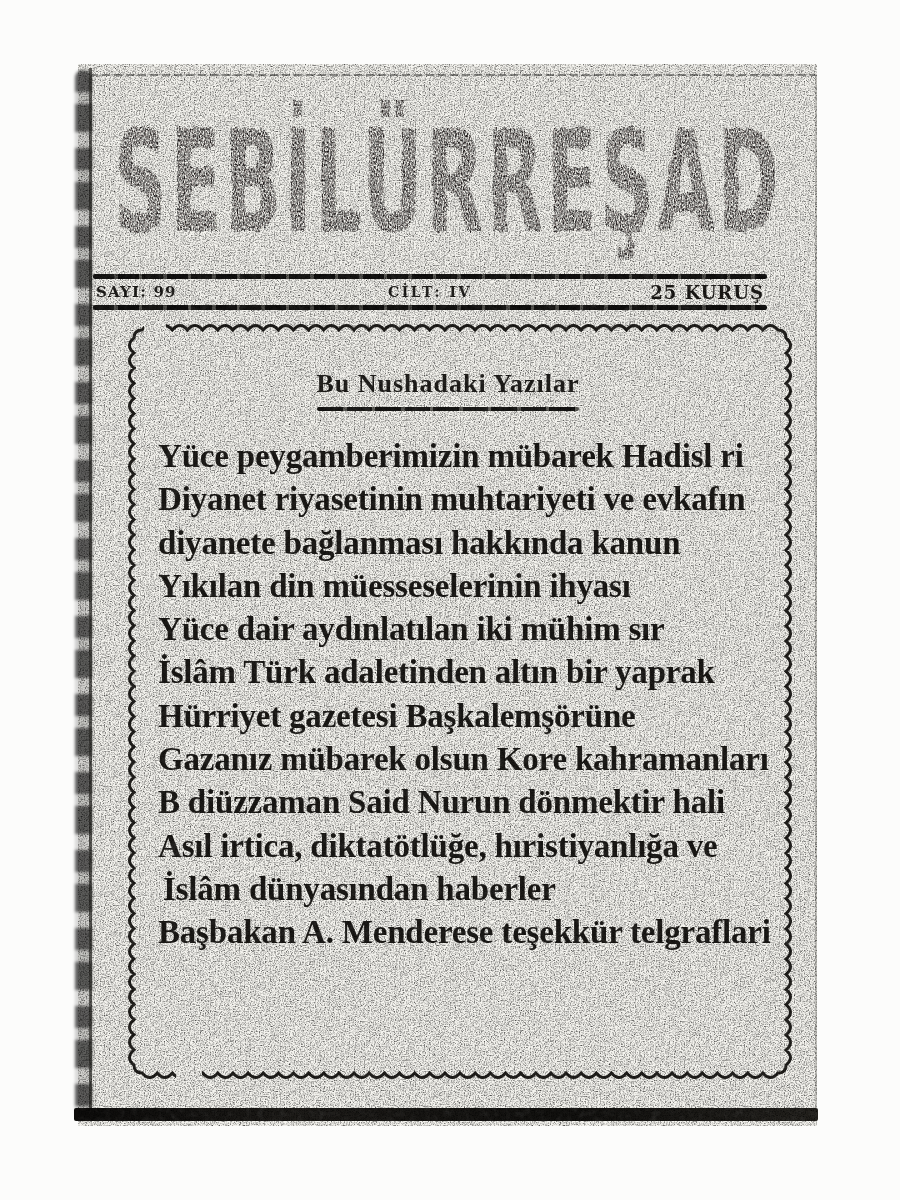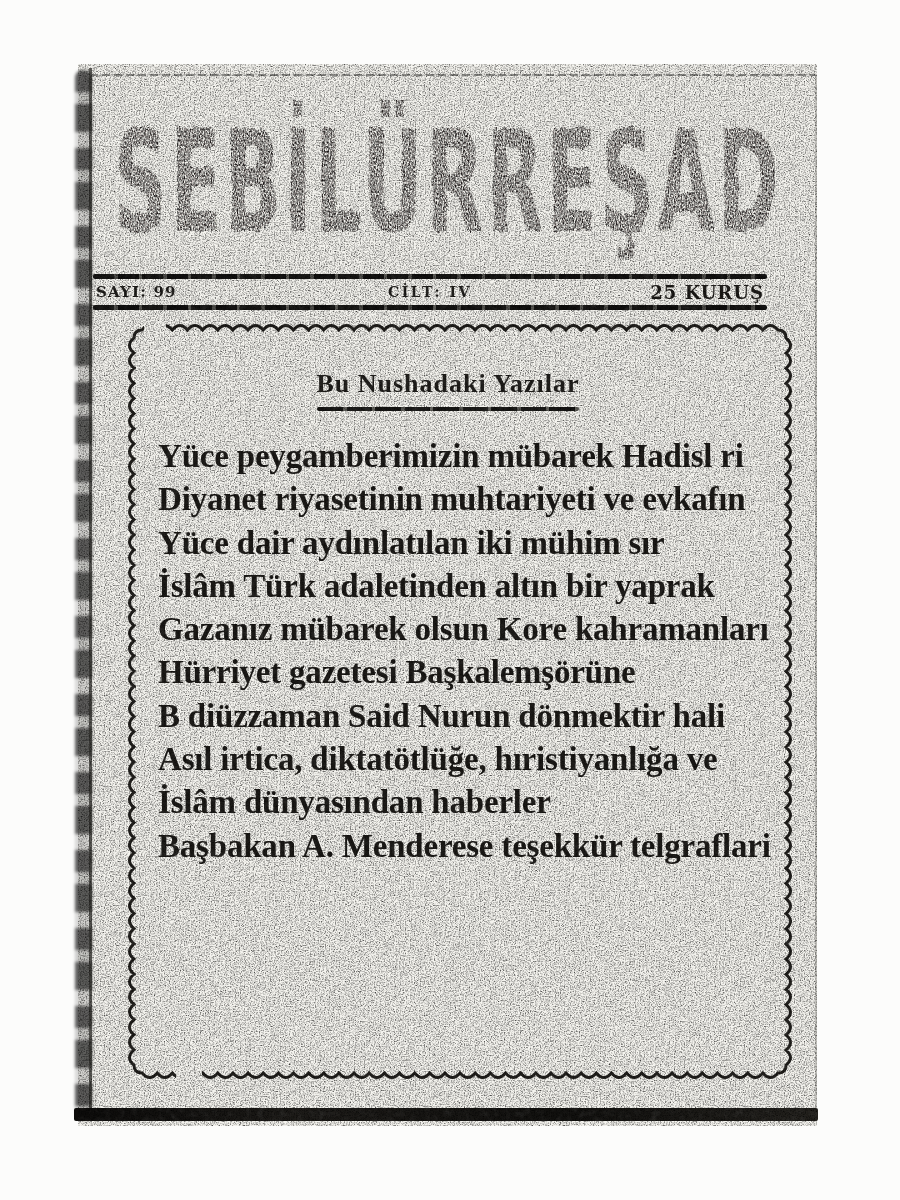--- a/index.html
+++ b/index.html
@@ -127,24 +127,26 @@
     </svg>
     <div class="border-gap gap-top"></div>
     <div class="border-gap gap-bottom"></div>
 
     <div class="box-heading">Bu Nushadaki Yazılar</div>
     <div class="heading-underline"></div>
 
     <div class="articles">
       <div class="line">Yüce peygamberimizin mübarek Hadisl ri</div>
       <div class="line">Diyanet riyasetinin muhtariyeti ve evkafın</div>
+      <div class="line">diyanete bağlanması hakkında kanun</div>
+      <div class="line">Yıkılan din müesseselerinin ihyası</div>
       <div class="line">Yüce dair aydınlatılan iki mühim sır</div>
       <div class="line">İslâm Türk adaletinden altın bir yaprak</div>
+      <div class="line">Hürriyet gazetesi Başkalemşörüne</div>
       <div class="line">Gazanız mübarek olsun Kore kahramanları</div>
-      <div class="line">Hürriyet gazetesi Başkalemşörüne</div>
       <div class="line">B diüzzaman Said Nurun dönmektir hali</div>
       <div class="line">Asıl irtica, diktatötlüğe, hıristiyanlığa ve</div>
       <div class="line">İslâm dünyasından haberler</div>
       <div class="line">Başbakan A. Menderese teşekkür telgraflari</div>
     </div>
   </div>
 
   <svg class="grain" width="739" height="1062">
     <defs>
       <filter id="speckle" x="0" y="0" width="100%" height="100%">

